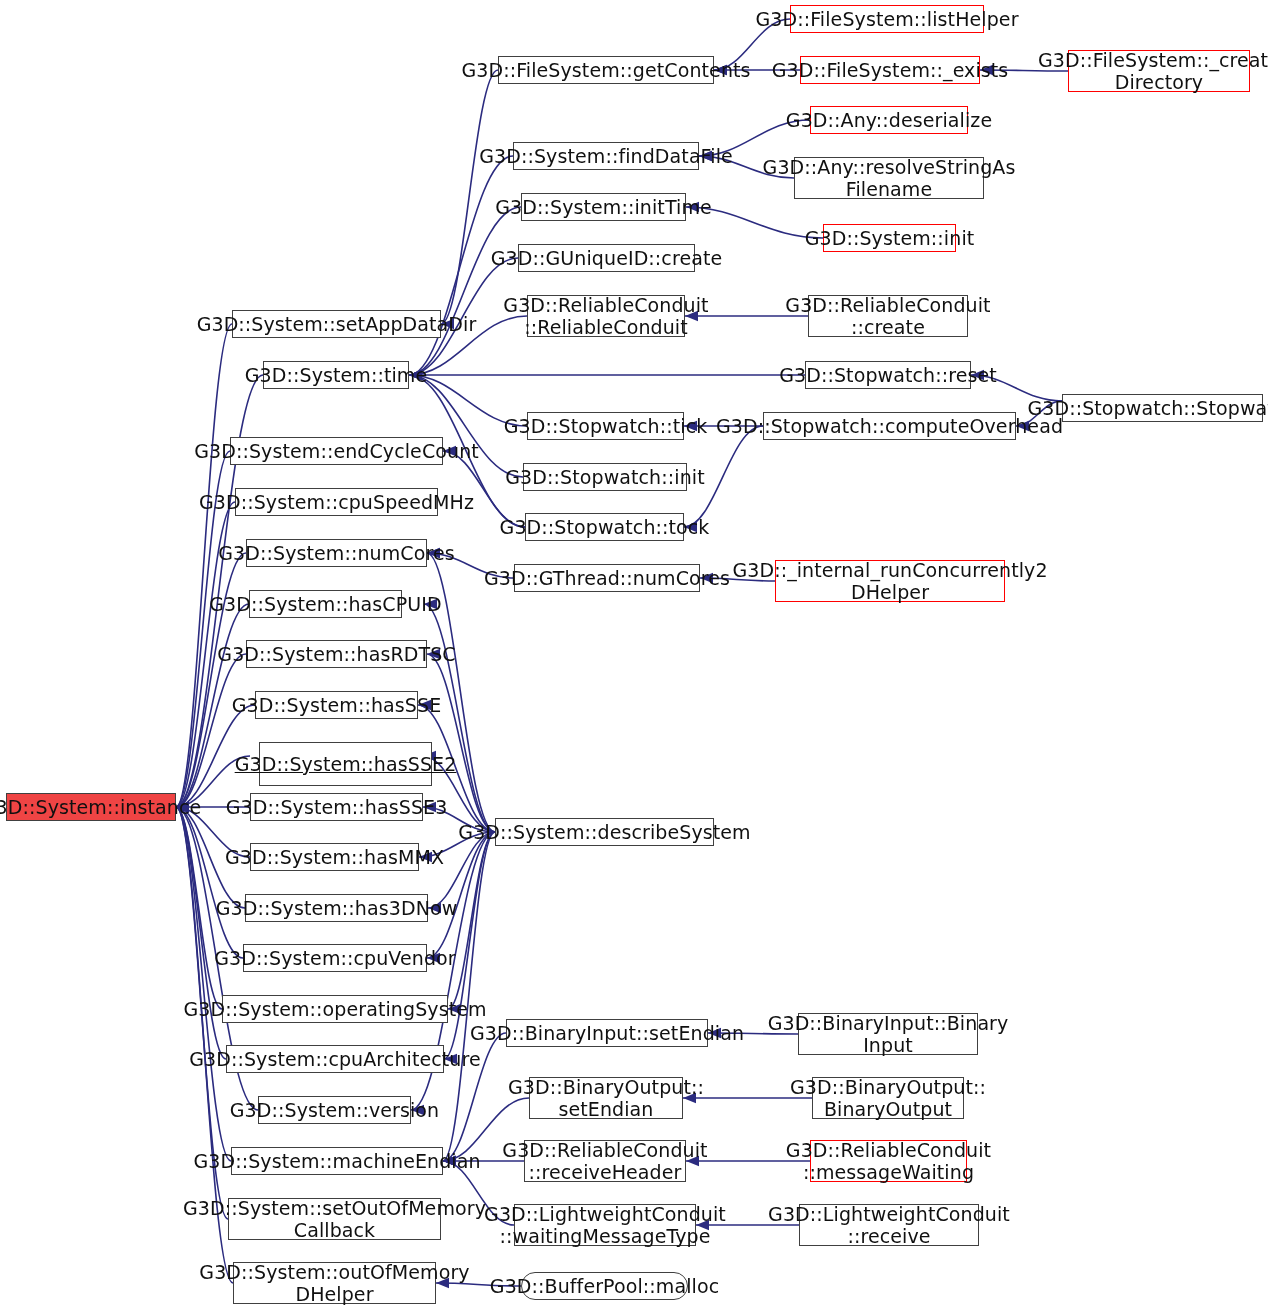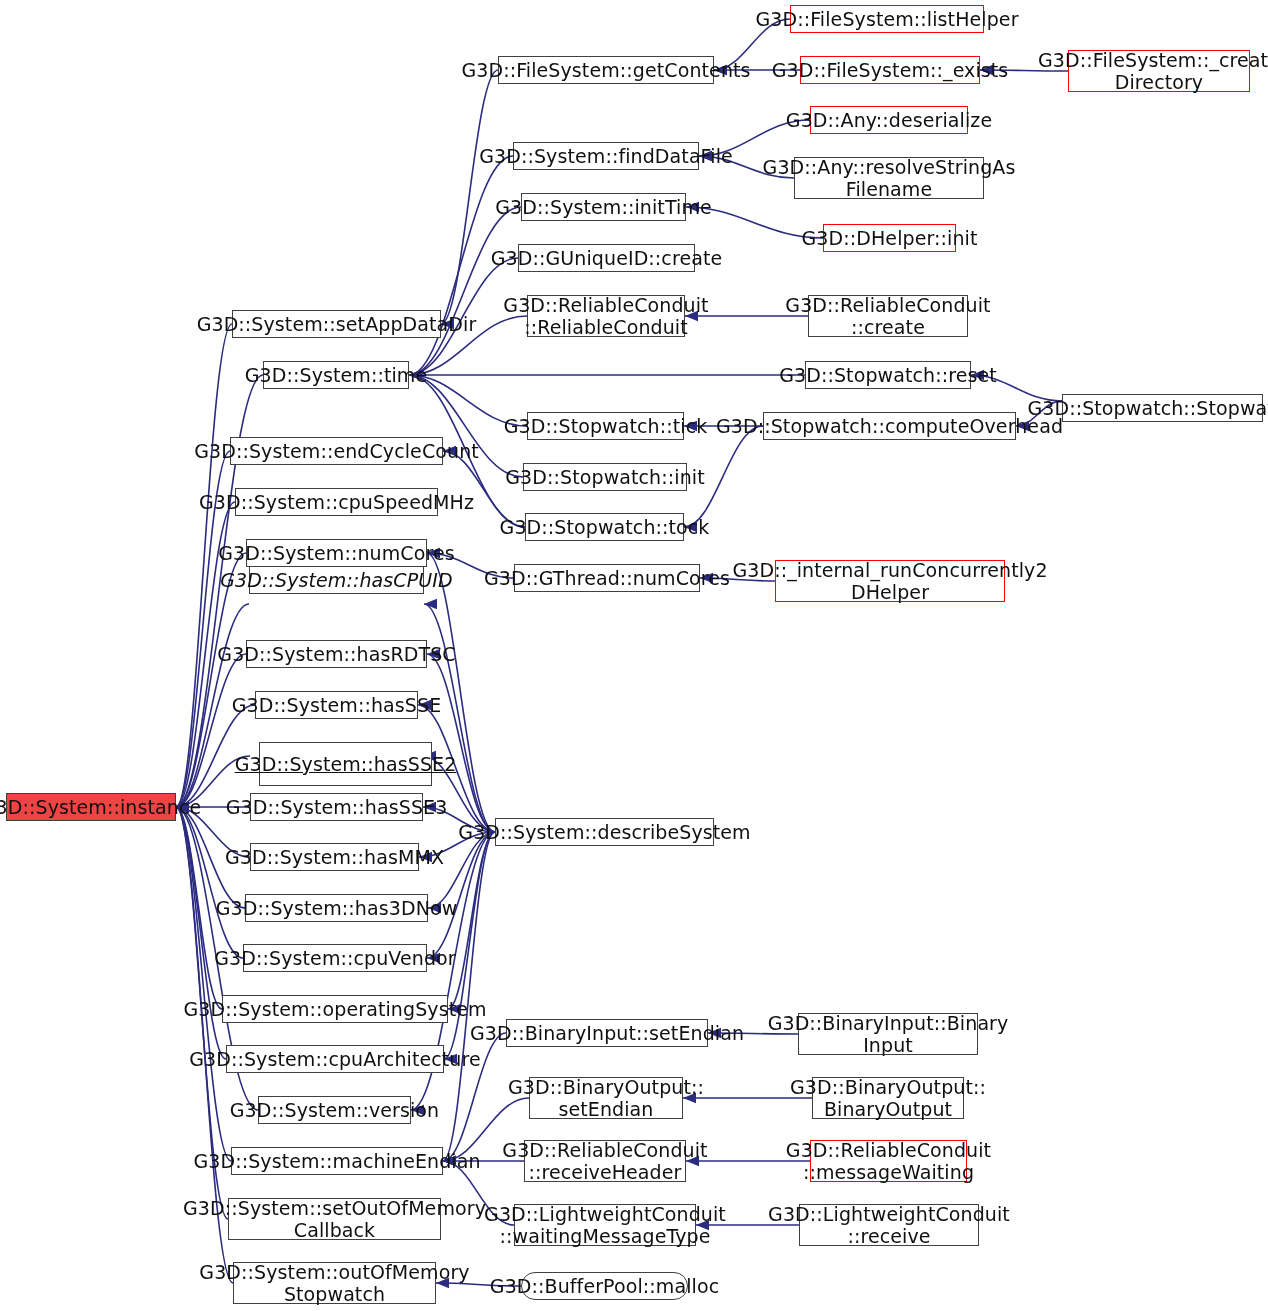--- a/index.html
+++ b/index.html
@@ -190,36 +190,36 @@
       <path d="M 521 1286 C 485.3 1286, 470 1283, 436 1283" class="edge-path"></path>
       <polygon points="436,1283 449,1277.8 449,1288.2" class="arrow-head"></polygon>
     </svg>
   <div id="node-layer">
       <div class="node-box current" style="left: 6px; top: 793px; width: 170px; height: 28px;">G3D::System::instance</div>
       <div class="node-box" style="left: 232px; top: 310px; width: 209px; height: 28px;">G3D::System::setAppDataDir</div>
       <div class="node-box" style="left: 263px; top: 361px; width: 146px; height: 28px;">G3D::System::time</div>
       <div class="node-box" style="left: 230px; top: 437px; width: 213px; height: 28px;">G3D::System::endCycleCount</div>
       <div class="node-box" style="left: 235px; top: 488px; width: 203px; height: 28px;">G3D::System::cpuSpeedMHz</div>
       <div class="node-box" style="left: 246px; top: 539px; width: 181px; height: 28px;">G3D::System::numCores</div>
-      <div class="node-box" style="left: 249px; top: 566px; width: 175px; height: 28px; font-style: italic;">G3D::System::hasCPUID</div>
+      <div class="node-box" style="left: 249px; top: 590px; width: 153px; height: 28px;">G3D::System::hasCPUID</div>
       <div class="node-box" style="left: 246px; top: 640px; width: 181px; height: 28px;">G3D::System::hasRDTSC</div>
       <div class="node-box" style="left: 255px; top: 691px; width: 163px; height: 28px; text-align: right;">G3D::System::hasSSE</div>
       <div class="node-box" style="left: 259px; top: 742px; width: 173px; height: 44px; text-decoration: underline;">G3D::System::hasSSE2</div>
       <div class="node-box" style="left: 250px; top: 793px; width: 173px; height: 28px;">G3D::System::hasSSE3</div>
       <div class="node-box" style="left: 250px; top: 843px; width: 169px; height: 28px;">G3D::System::hasMMX</div>
       <div class="node-box" style="left: 245px; top: 894px; width: 183px; height: 28px;">G3D::System::has3DNow</div>
       <div class="node-box" style="left: 243px; top: 944px; width: 184px; height: 28px;">G3D::System::cpuVendor</div>
       <div class="node-box" style="left: 222px; top: 995px; width: 226px; height: 28px;">G3D::System::operatingSystem</div>
       <div class="node-box" style="left: 226px; top: 1045px; width: 218px; height: 28px;">G3D::System::cpuArchitecture</div>
       <div class="node-box" style="left: 258px; top: 1096px; width: 153px; height: 28px;">G3D::System::version</div>
       <div class="node-box" style="left: 231px; top: 1147px; width: 212px; height: 28px;">G3D::System::machineEndian</div>
       <div class="node-box" style="left: 228px; top: 1198px; width: 213px; height: 42px;">G3D::System::setOutOfMemory
 Callback</div>
       <div class="node-box" style="left: 233px; top: 1262px; width: 203px; height: 42px;">G3D::System::outOfMemory
-Stopwatch</div>
+DHelper</div>
       <div class="node-box" style="left: 498px; top: 56px; width: 216px; height: 28px;">G3D::FileSystem::getContents</div>
       <div class="node-box" style="left: 513px; top: 142px; width: 186px; height: 28px;">G3D::System::findDataFile</div>
       <div class="node-box" style="left: 521px; top: 193px; width: 165px; height: 28px;">G3D::System::initTime</div>
       <div class="node-box" style="left: 518px; top: 244px; width: 177px; height: 28px;">G3D::GUniqueID::create</div>
       <div class="node-box" style="left: 527px; top: 295px; width: 158px; height: 42px;">G3D::ReliableConduit
 ::ReliableConduit</div>
       <div class="node-box" style="left: 527px; top: 412px; width: 157px; height: 28px;">G3D::Stopwatch::tick</div>
       <div class="node-box" style="left: 523px; top: 463px; width: 164px; height: 28px;">G3D::Stopwatch::init</div>
       <div class="node-box" style="left: 525px; top: 513px; width: 159px; height: 28px;">G3D::Stopwatch::tock</div>
       <div class="node-box" style="left: 514px; top: 564px; width: 186px; height: 28px;">G3D::GThread::numCores</div>
@@ -230,21 +230,21 @@
       <div class="node-box" style="left: 524px; top: 1140px; width: 162px; height: 42px;">G3D::ReliableConduit
 ::receiveHeader</div>
       <div class="node-box" style="left: 514px; top: 1204px; width: 182px; height: 42px;">G3D::LightweightConduit
 ::waitingMessageType</div>
       <div class="node-box" style="left: 521px; top: 1272px; width: 167px; height: 28px; border-radius: 14px;">G3D::BufferPool::malloc</div>
       <div class="node-box red" style="left: 790px; top: 5px; width: 194px; height: 28px;">G3D::FileSystem::listHelper</div>
       <div class="node-box red" style="left: 800px; top: 56px; width: 180px; height: 28px;">G3D::FileSystem::_exists</div>
       <div class="node-box red" style="left: 810px; top: 106px; width: 158px; height: 28px;">G3D::Any::deserialize</div>
       <div class="node-box" style="left: 794px; top: 157px; width: 190px; height: 42px;">G3D::Any::resolveStringAs
 Filename</div>
-      <div class="node-box red" style="left: 823px; top: 224px; width: 133px; height: 28px;">G3D::DHelper::init</div>
+      <div class="node-box red" style="left: 823px; top: 224px; width: 133px; height: 28px;">G3D::System::init</div>
       <div class="node-box" style="left: 808px; top: 295px; width: 160px; height: 42px;">G3D::ReliableConduit
 ::create</div>
       <div class="node-box" style="left: 805px; top: 361px; width: 166px; height: 28px;">G3D::Stopwatch::reset</div>
       <div class="node-box" style="left: 763px; top: 412px; width: 253px; height: 28px;">G3D::Stopwatch::computeOverhead</div>
       <div class="node-box red" style="left: 775px; top: 560px; width: 230px; height: 42px;">G3D::_internal_runConcurrently2
 DHelper</div>
       <div class="node-box" style="left: 798px; top: 1013px; width: 180px; height: 42px;">G3D::BinaryInput::Binary
 Input</div>
       <div class="node-box" style="left: 812px; top: 1077px; width: 152px; height: 42px;">G3D::BinaryOutput::
 BinaryOutput</div>

